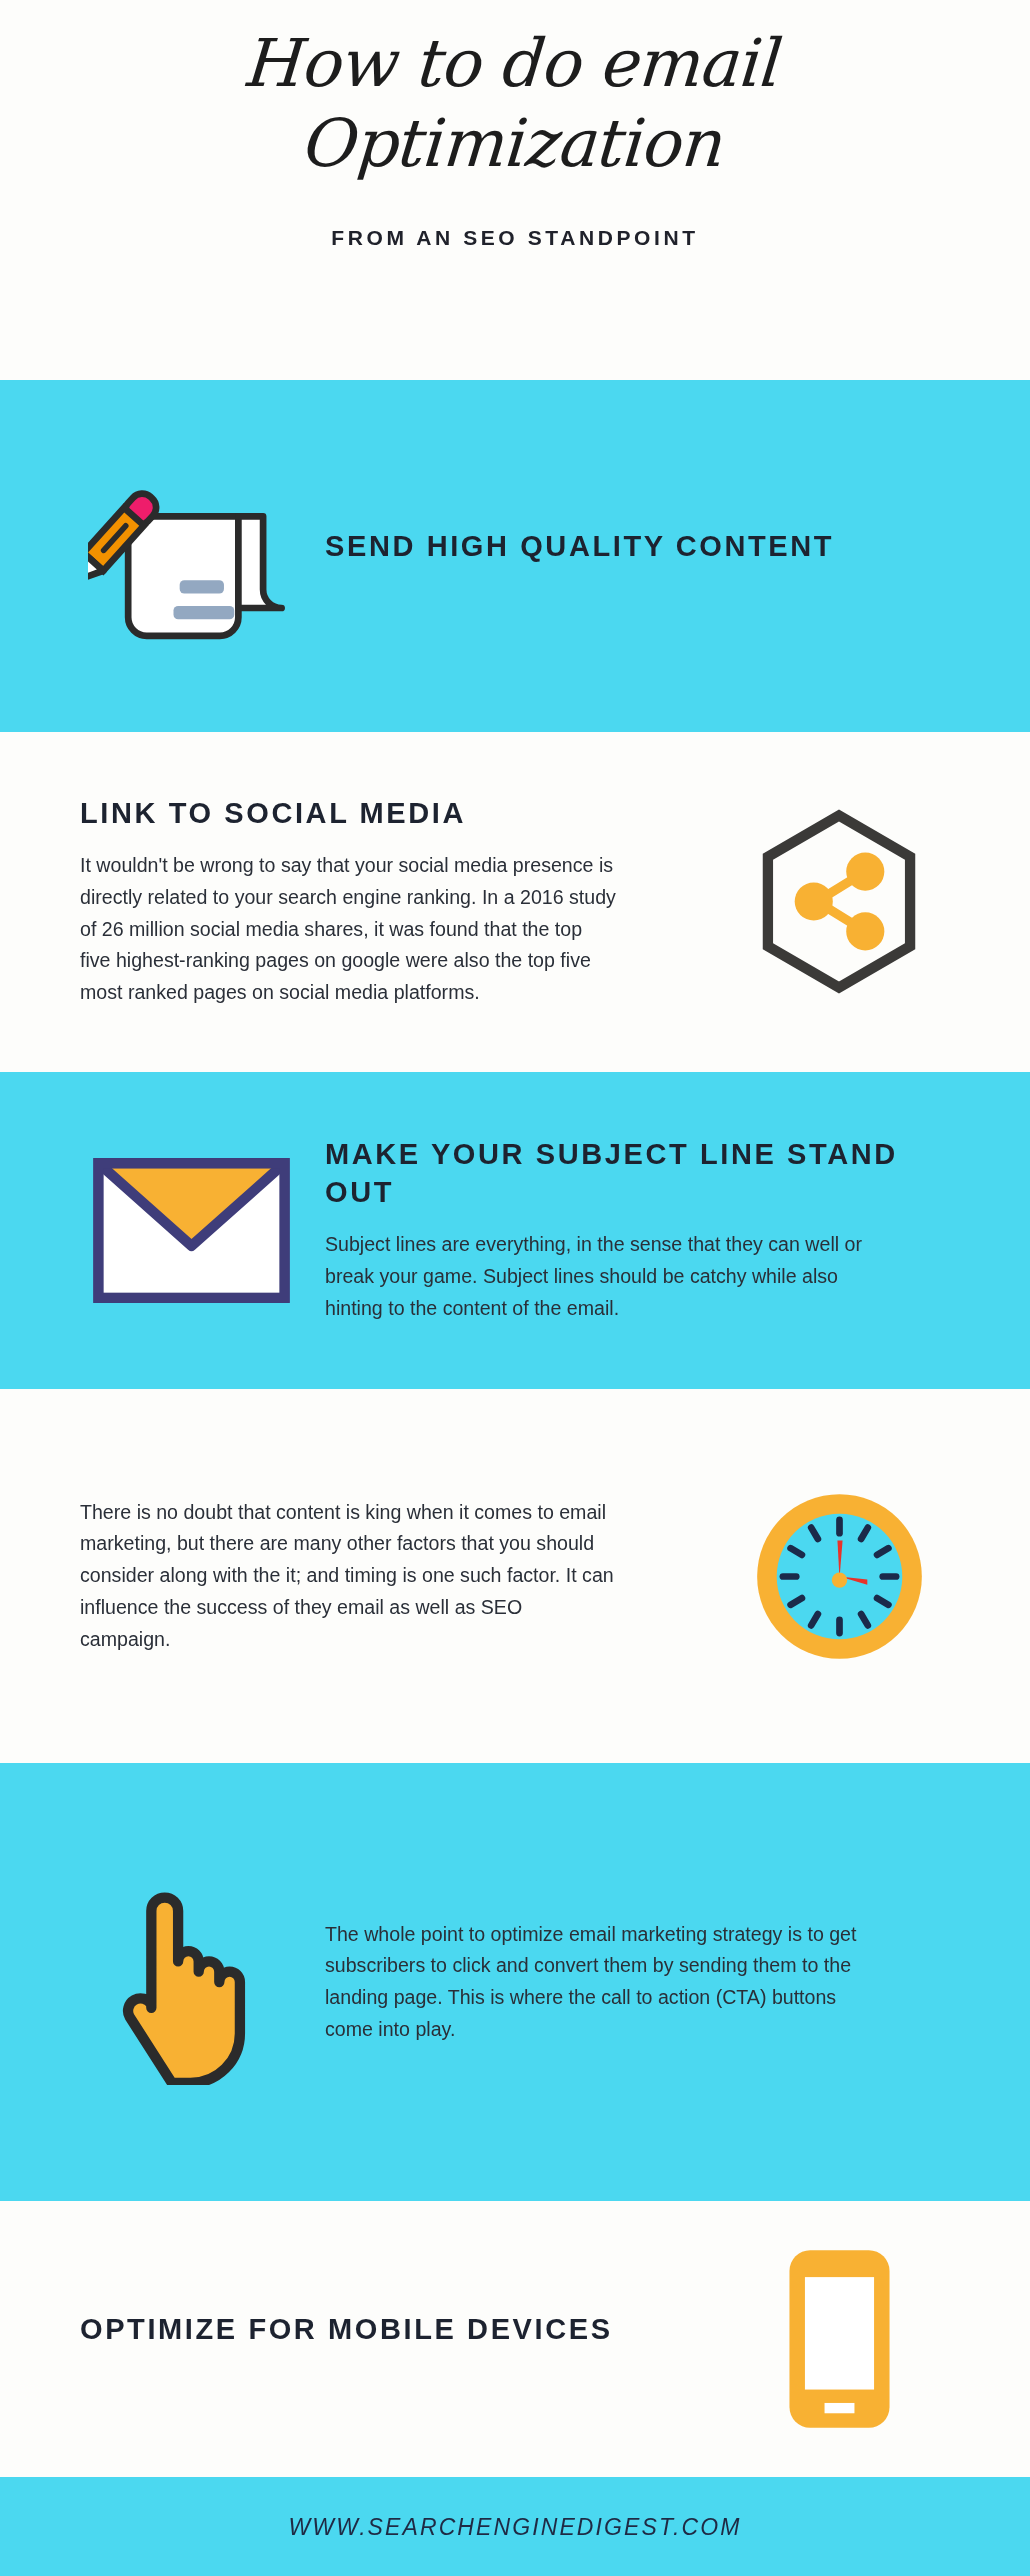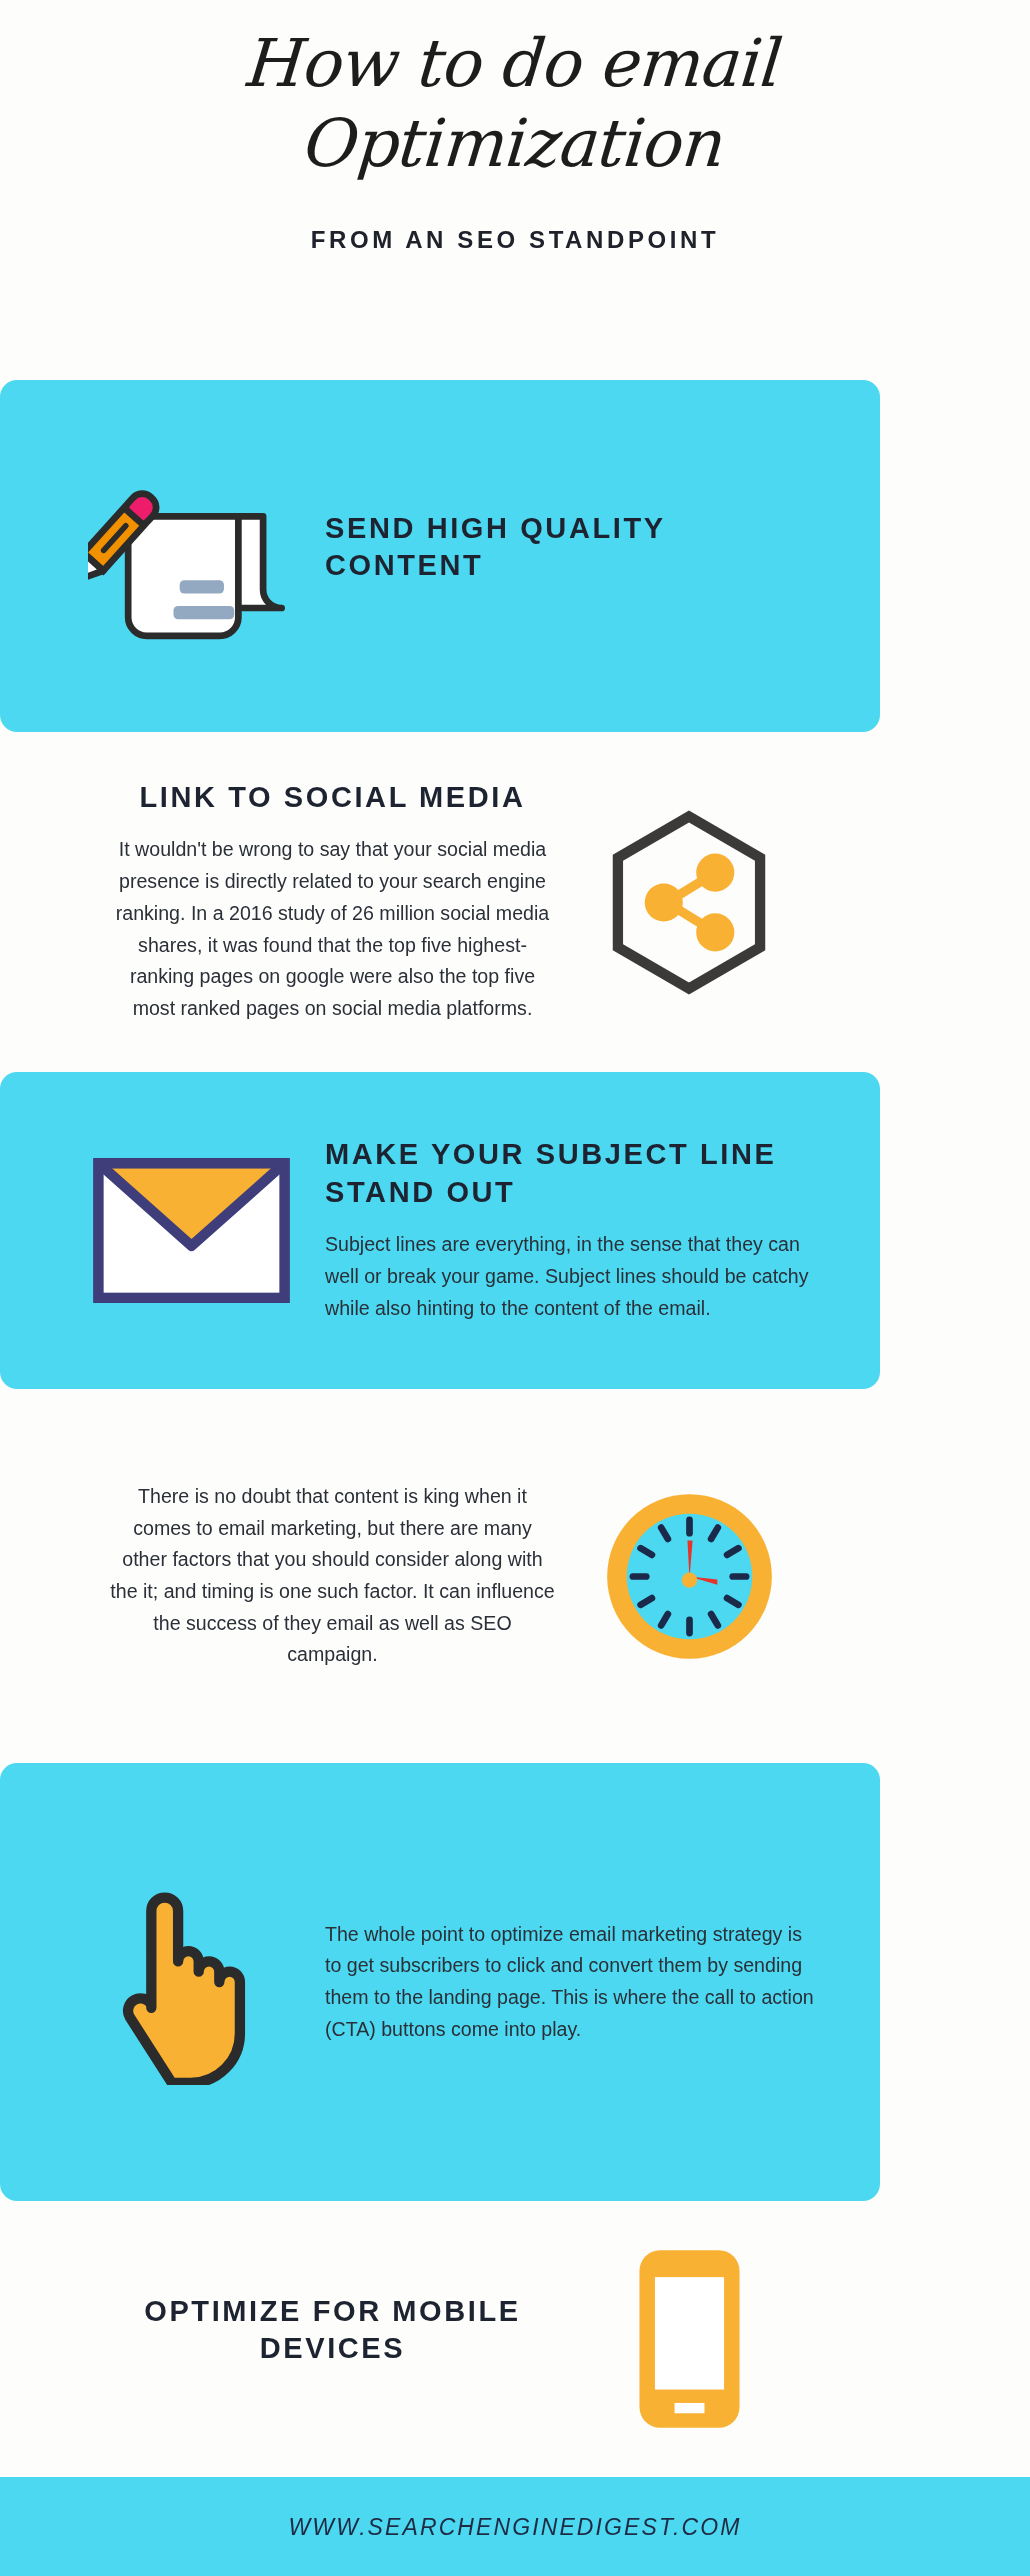--- a/index.html
+++ b/index.html
@@ -34,47 +34,46 @@
     font-weight:400;
     color:#1d1d1d;
     letter-spacing:-1px;
     text-align:center;
     line-height:1.0;
   }
   .title-line1{ font-size:66px; margin:0; transform:skewX(-6deg); }
   .title-line2{ font-size:66px; margin:14.4px 0 0 0; transform:skewX(-6deg); }
   .subtitle{
     margin-top:49px;
-    font-size:24px;
+    font-size:21px;
     font-weight:700;
     letter-spacing:3.6px;
     color:#20222b;
     text-align:center;
   }
 
   
   .band{
-    width:880px;
+    width:1030px;
     box-sizing:border-box;
     display:flex;
     align-items:center;
     position:relative;
-    border-radius:17px;
   }
   .band.cyan{ background:#4BD8F0; }
   .band.white{ background:#fdfdfb; }
 
   .band-inner{
     width:1030px;
     display:flex;
     align-items:center;
     box-sizing:border-box;
   }
   .band.icon-left .band-inner{ padding:0 57px 0 57px; }
-  .band.icon-right .band-inner{ padding:0 57px 0 110px;text-align:center; }
+  .band.icon-right .band-inner{ padding:0 57px 0 80px; }
 
   .icon-cell{
     width:268px;
     min-width:268px;
     display:flex;
     align-items:center;
     justify-content:center;
   }
   .text-cell{ flex:1; }
 

